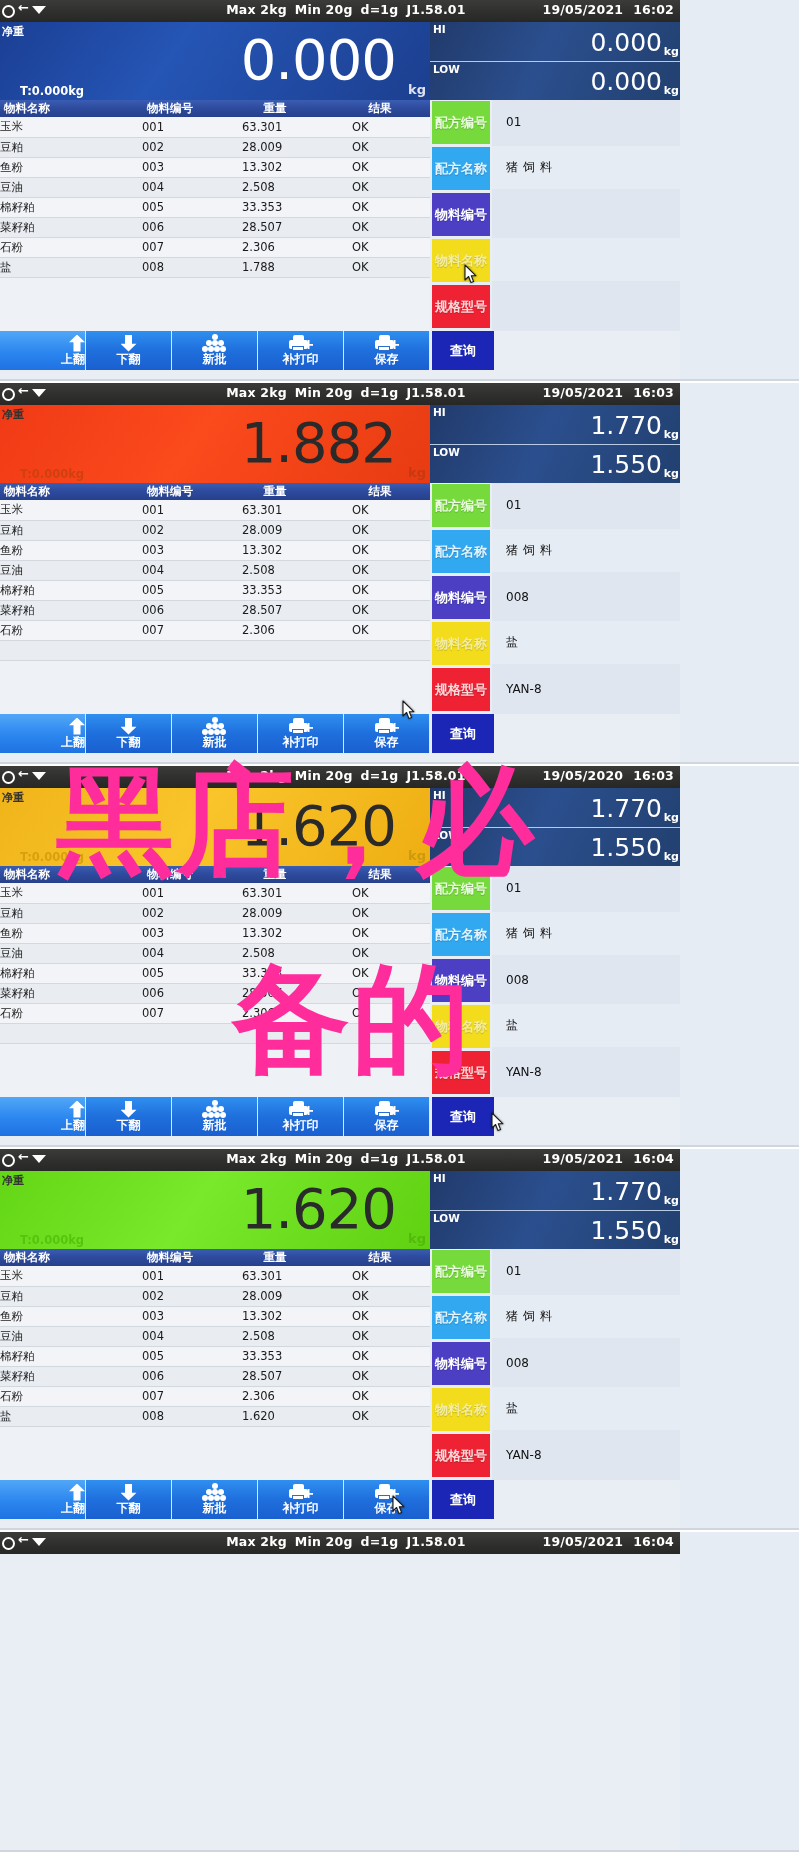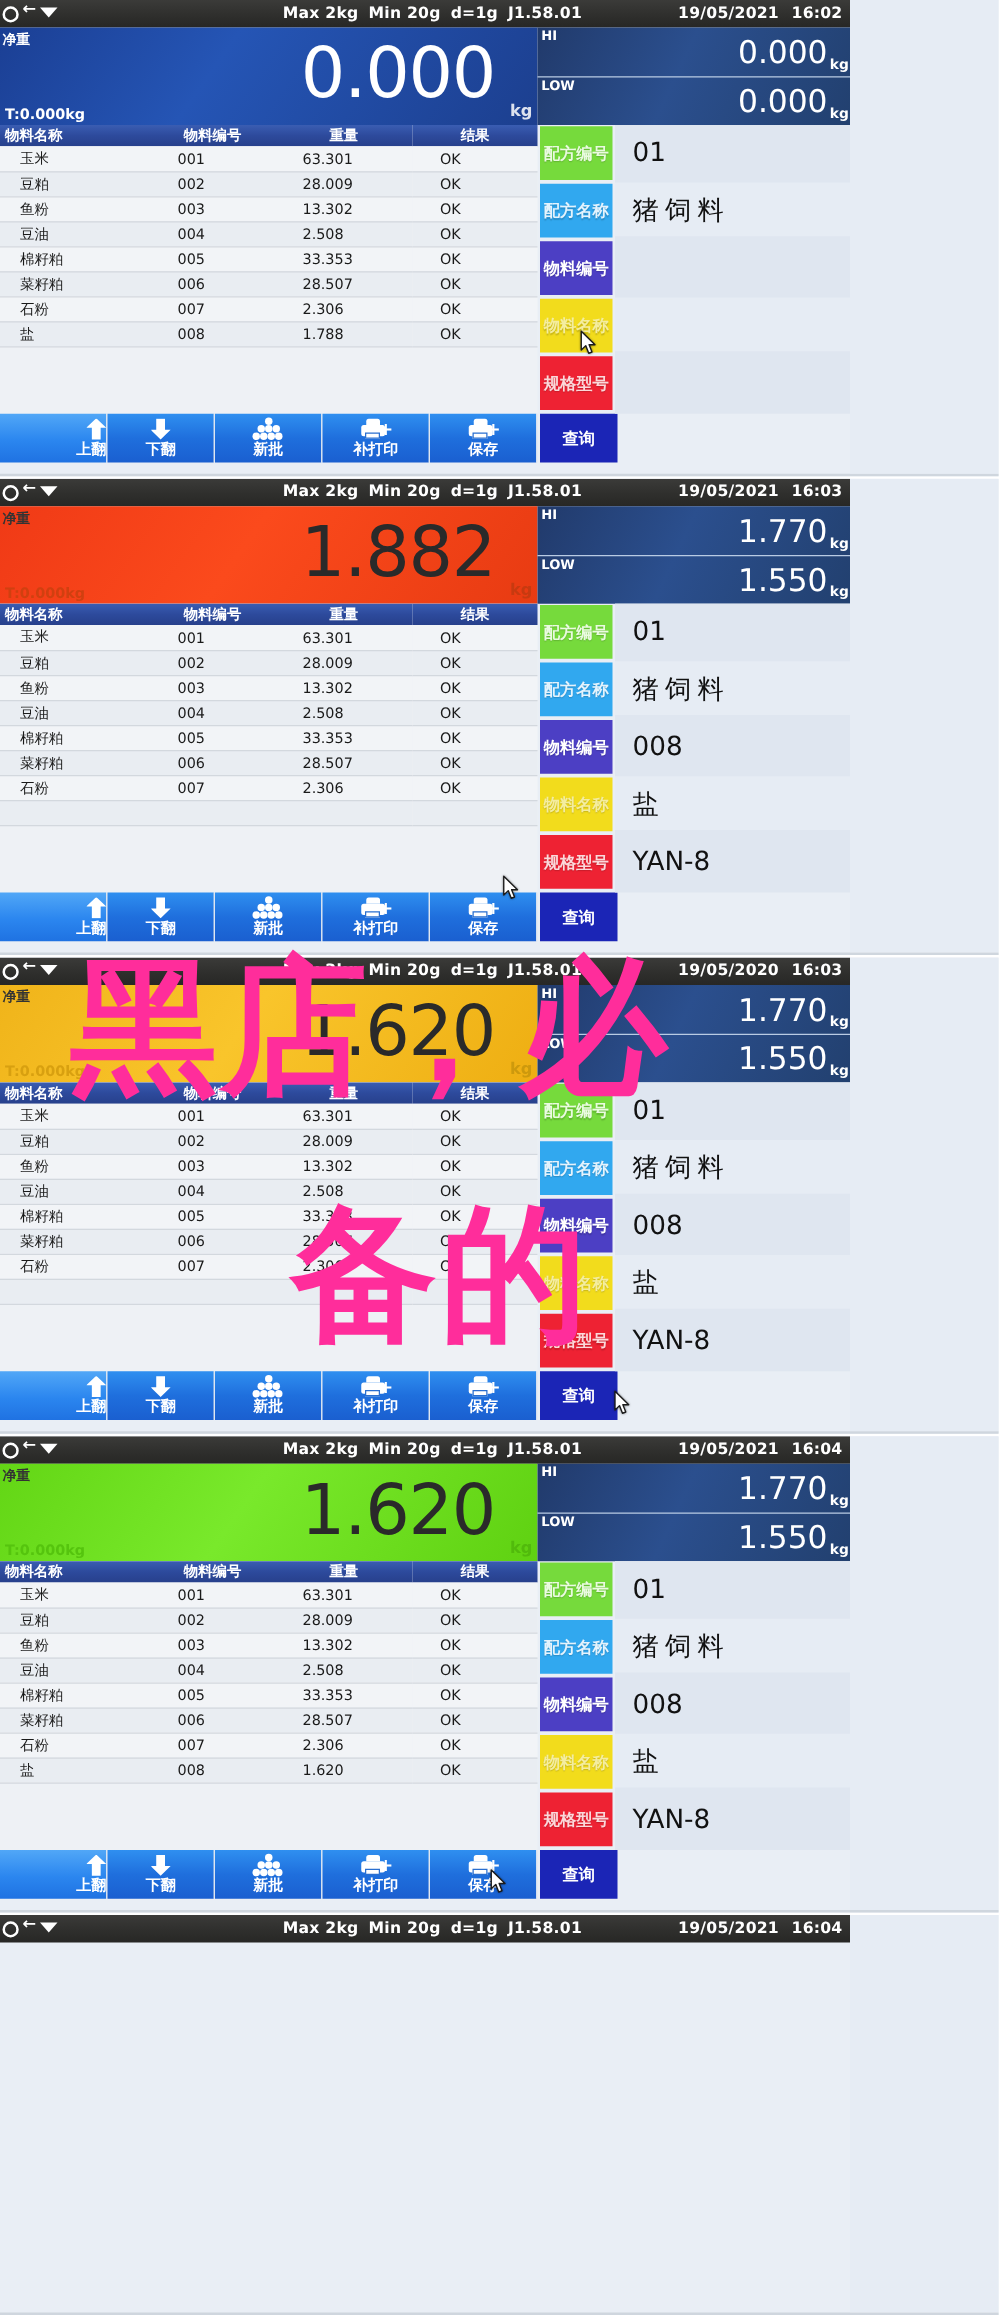--- a/index.html
+++ b/index.html
@@ -63,21 +63,21 @@
   }
   .weight-main.red   { background: linear-gradient(125deg,#f03a16 0%, #fb4a1c 45%, #e83b12 100%); color:#2a2a2a; }
   .weight-main.amber { background: linear-gradient(125deg,#f0b41a 0%, #f9c52b 45%, #eeae12 100%); color:#2a2a2a; }
   .weight-main.green { background: linear-gradient(125deg,#63d615 0%, #79e92b 45%, #5fd111 100%); color:#2a2a2a; }
 
   .net-label { position:absolute; left:2px; top:2px; font-size:11px; font-weight:bold; }
   .weight-main.red .net-label,
   .weight-main.amber .net-label,
   .weight-main.green .net-label { color:#333; }
 
-  .tare-label { position:absolute; left:4px; bottom:2px; font-size:11.5px; font-weight:bold; }
+  .tare-label { position:absolute; left:20px; bottom:2px; font-size:11.5px; font-weight:bold; }
   .weight-main.red .tare-label { color:#d04010; }
   .weight-main.amber .tare-label { color:#d8a010; }
   .weight-main.green .tare-label { color:#55c40e; }
 
   .weight-value {
     position:absolute; right:34px; top:50%; transform:translateY(-52%);
     font-size:56px; line-height:56px; font-weight:400;
     font-family:"DejaVu Sans","Liberation Sans",sans-serif;
     letter-spacing:-1px;
   }
@@ -111,21 +111,21 @@
   }
   table.mat thead th.c-name { text-align:left; padding-left:4px; width:120px; }
   table.mat thead th.c-code { width:100px; }
   table.mat thead th.c-wt   { width:110px; }
   table.mat thead th.c-res  { width:100px; }
   table.mat tbody td {
     font-size:11.5px; color:#1a1a1a; height:20px; padding:0;
     border-bottom:1px solid #d3d8de; background:#f2f4f7;
   }
   table.mat tbody tr:nth-child(even) td { background:#e9edf2; }
-  table.mat tbody td.c-name { text-align:left; padding-left:16px; }
+  table.mat tbody td.c-name { text-align:left; padding-left:0; }
   table.mat tbody td.c-code,
   table.mat tbody td.c-wt,
   table.mat tbody td.c-res { text-align:left; padding-left:22px; }
   table.mat tbody tr.empty td { color:transparent; }
 
   .sidekeys { width:250px; display:flex; }
   .keycol { width:62px; padding-top:1px; }
   .valcol { flex:1; background:#dfe6f0; }
   .skey {
     height:43px; margin:0 2px 3px 2px;
@@ -134,21 +134,21 @@
     letter-spacing:0px; text-shadow:0 1px 1px rgba(0,0,0,.18);
   }
   .skey.k-green  { background:#76da3c; color:#eafbe0; }
   .skey.k-blue   { background:#31a8ef; color:#e4f3fd; }
   .skey.k-purple { background:#4c3fc4; color:#ffffff; }
   .skey.k-yellow { background:#f2dc1c; color:#f4eda0; }
   .skey.k-red    { background:#ee2233; color:#fbd8da; }
 
   .vrow {
     height:43px; margin-bottom:3px; display:flex; align-items:center;
-    padding-left:14px; font-size:21px; color:#111;
+    padding-left:14px; font-size:12px; color:#111;
     background:#dfe6f0;
   }
   .vrow.alt { background:#e6ecf4; }
   .vrow.cjk { letter-spacing:5px; }
 
   
   .cursor {
     position:absolute; width:0;height:0; pointer-events:none;
     filter: drop-shadow(0 0 1px rgba(0,0,0,.5));
   }

